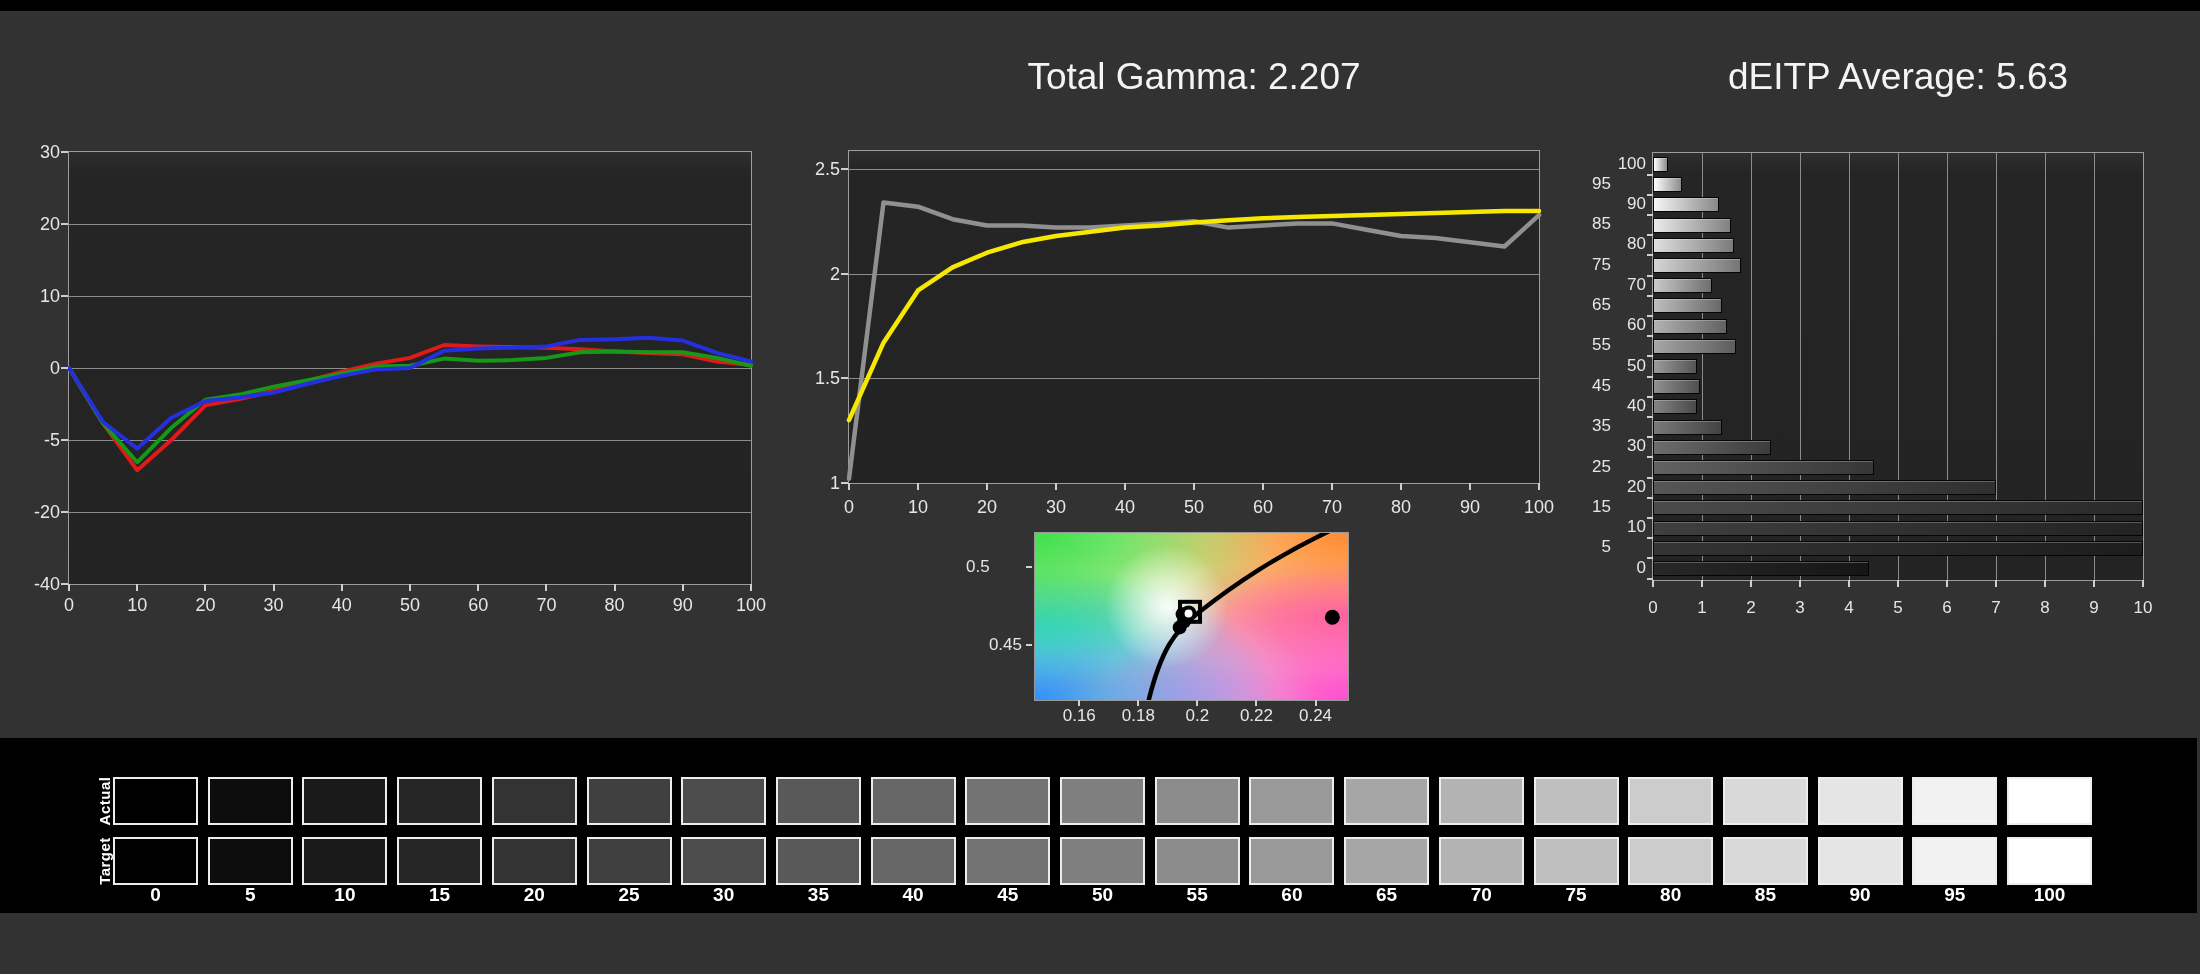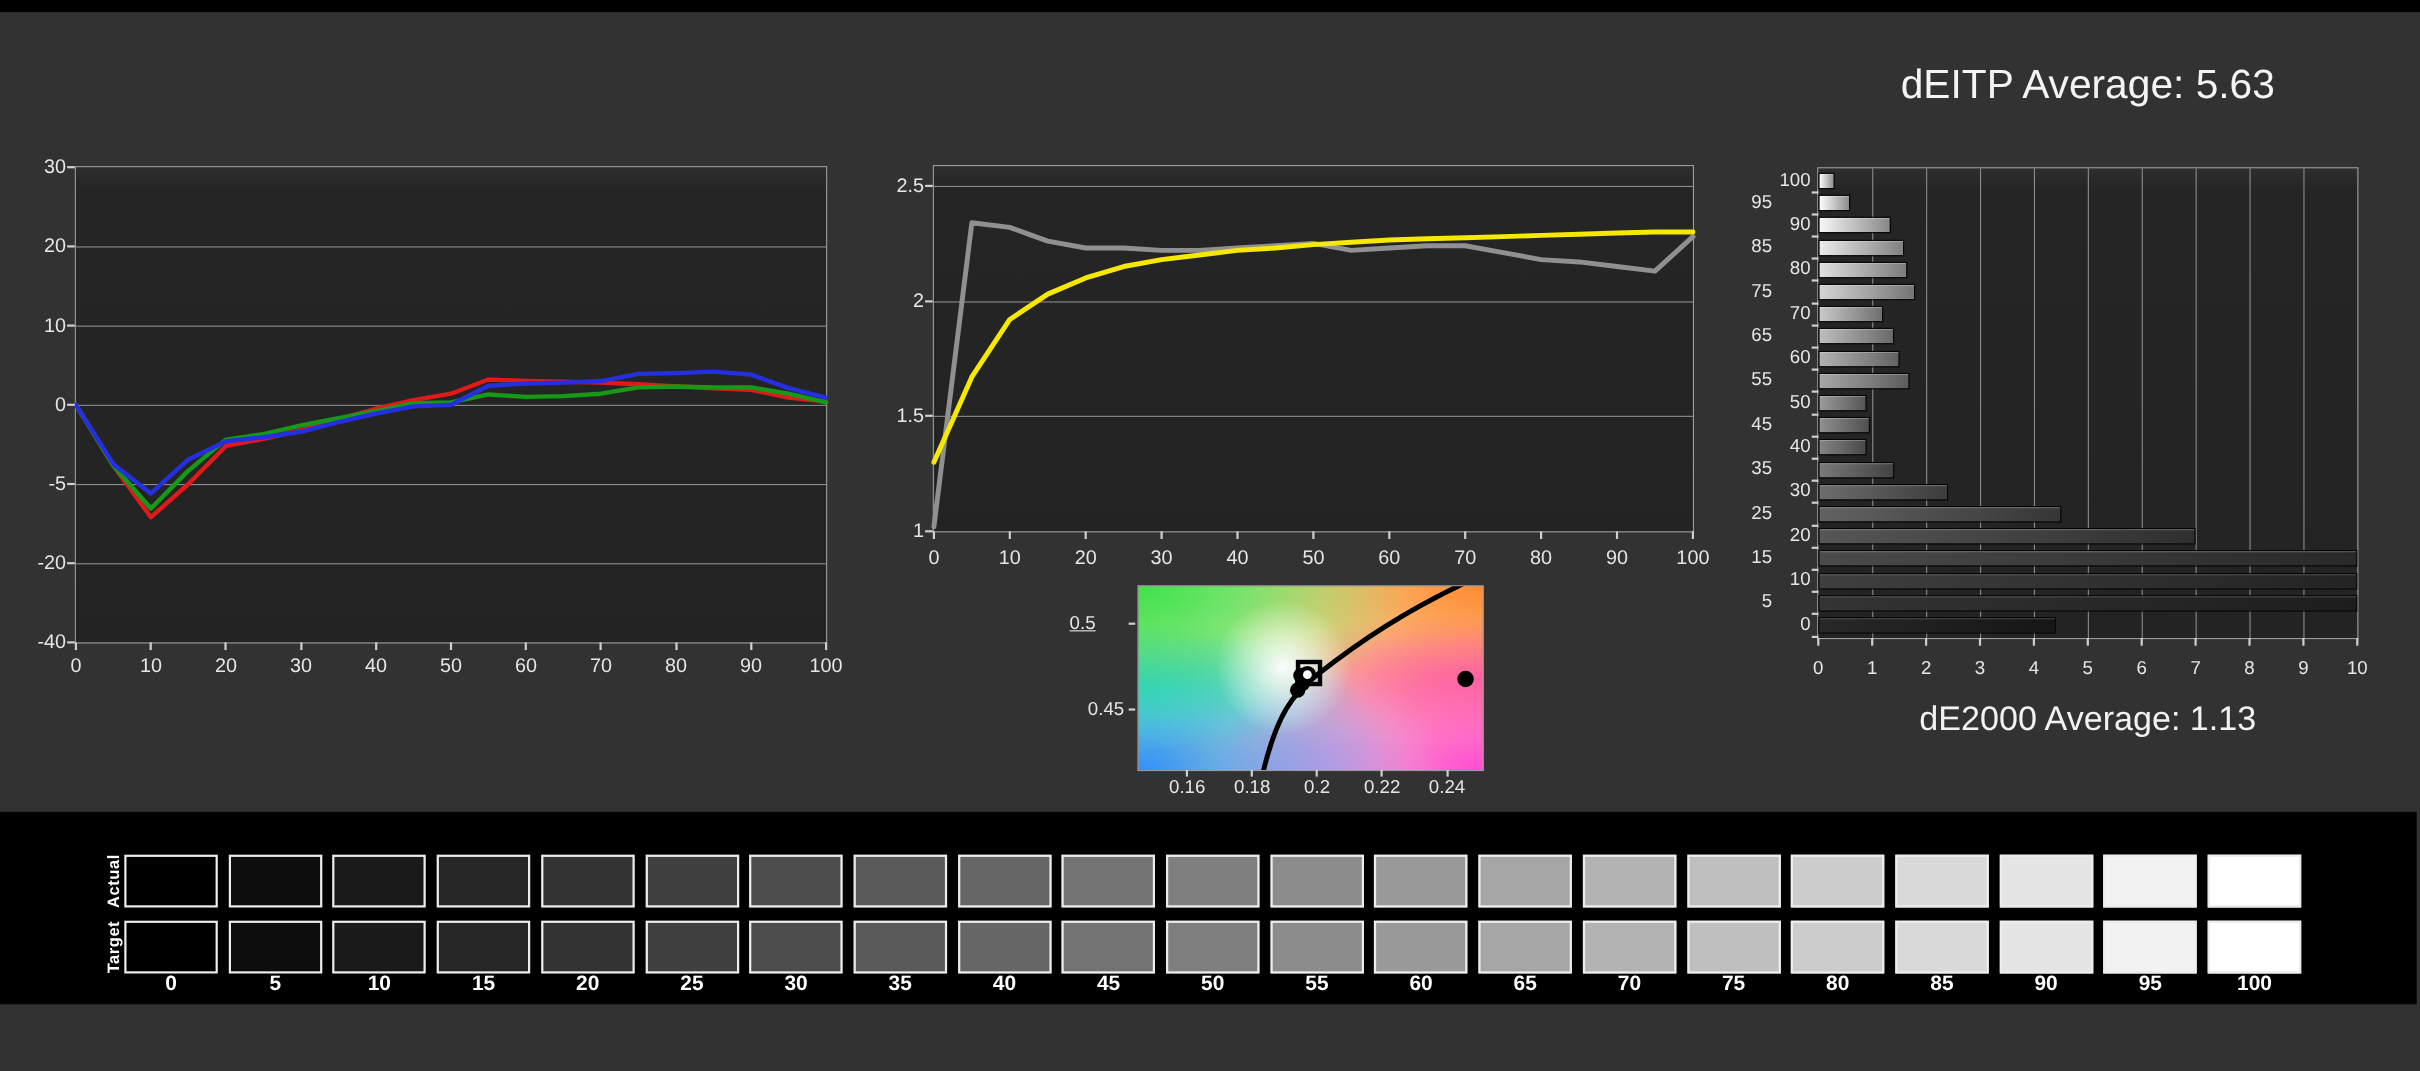--- a/index.html
+++ b/index.html
@@ -89,20 +89,21 @@
       <div class="xlab" style="left:546.4px;top:595px;">70</div>
       <div class="tick-v" style="left:545.4px;top:584px;"></div>
       <div class="xlab" style="left:614.6px;top:595px;">80</div>
       <div class="tick-v" style="left:613.6px;top:584px;"></div>
       <div class="xlab" style="left:682.8000000000001px;top:595px;">90</div>
       <div class="tick-v" style="left:681.8000000000001px;top:584px;"></div>
       <div class="xlab" style="left:751px;top:595px;">100</div>
       <div class="tick-v" style="left:750px;top:584px;"></div>
     </div>
 
+  <div class="chart-title" style="left:849px;top:56px;width:690px;">Total Gamma: 2.207</div>
   <div class="plot" id="gamma-plot" style="left:848px;top:150px;width:690px;height:332px;">
       <div class="gridline-h" style="top:18.00252206809581px;"></div>
       <div class="gridline-h" style="top:122.6683480453972px;"></div>
       <div class="gridline-h" style="top:227.33417402269862px;"></div>
       <svg width="690" height="332">
         <polyline points="0.0,327.8 34.5,51.5 69.0,55.7 103.5,68.2 138.0,74.5 172.5,74.5 207.0,76.6 241.5,76.6 276.0,74.5 310.5,72.4 345.0,70.3 379.5,76.6 414.0,74.5 448.5,72.4 483.0,72.4 517.5,78.7 552.0,85.0 586.5,87.1 621.0,91.3 655.5,95.5 690.0,64.1" fill="none" stroke="#909090" stroke-width="4.5" stroke-linejoin="round" stroke-linecap="round"></polyline>
         <polyline points="0.0,269.2 34.5,191.7 69.0,139.4 103.5,116.4 138.0,101.7 172.5,91.3 207.0,85.0 241.5,80.8 276.0,76.6 310.5,74.5 345.0,71.4 379.5,69.3 414.0,67.2 448.5,66.1 483.0,65.1 517.5,64.1 552.0,63.0 586.5,62.0 621.0,60.9 655.5,59.9 690.0,59.9" fill="none" stroke="#f6e800" stroke-width="4.5" stroke-linejoin="round" stroke-linecap="round"></polyline>
       </svg>
     </div>
   <div id="gamma-axes">
@@ -143,21 +144,21 @@
         <path d="M113,170 C126,116 140,98 163,80 C196,54 242,21 316,-12" fill="none" stroke="#000000" stroke-width="4.5"></path>
         <circle cx="147.6415094339623" cy="81.15887850467294" r="7" fill="#000"></circle>
         <circle cx="149.11792452830193" cy="88.18224299065417" r="7" fill="#000"></circle>
         <circle cx="144.68867924528305" cy="94.42523364485977" r="7" fill="#000"></circle>
         <rect x="145.0235849056604" y="68.81775700934583" width="20" height="20" fill="none" stroke="#000" stroke-width="4"></rect>
         <circle cx="153.5471698113208" cy="80.37850467289724" r="6" fill="#fff" stroke="#000" stroke-width="4"></circle>
         <circle cx="297.35" cy="84.28037383177565" r="7.5" fill="#000"></circle>
       </svg>
     </div>
   <div id="cie-axes">
-      <div class="cie-lab" style="left:940px;top:557.3364485981308px;width:56px;text-align:right;text-decoration:underline;">0.5</div>
+      <div class="cie-lab" style="left:966px;top:557.3364485981308px;width:56px;">0.5</div>
       <div class="tick-h" style="left:1026px;top:566.3364485981308px;width:6px;"></div>
       <div class="cie-lab" style="left:966px;top:635.3738317757009px;width:56px;text-align:right;">0.45</div>
       <div class="tick-h" style="left:1026px;top:644.3738317757009px;width:6px;"></div>
       <div class="cie-lab" style="left:1051.2924528301887px;top:706px;width:56px;text-align:center;">0.16</div>
       <div class="tick-v" style="left:1078.2924528301887px;top:700px;height:6px;"></div>
       <div class="cie-lab" style="left:1110.3490566037735px;top:706px;width:56px;text-align:center;">0.18</div>
       <div class="tick-v" style="left:1137.3490566037735px;top:700px;height:6px;"></div>
       <div class="cie-lab" style="left:1169.4056603773586px;top:706px;width:56px;text-align:center;">0.2</div>
       <div class="tick-v" style="left:1196.4056603773586px;top:700px;height:6px;"></div>
       <div class="cie-lab" style="left:1228.4622641509434px;top:706px;width:56px;text-align:center;">0.22</div>
@@ -258,21 +259,20 @@
       <div class="tick-v" style="left:1946px;top:580px;"></div>
       <div class="xlab" style="left:1996px;top:598px;font-size:17px;">7</div>
       <div class="tick-v" style="left:1995px;top:580px;"></div>
       <div class="xlab" style="left:2045px;top:598px;font-size:17px;">8</div>
       <div class="tick-v" style="left:2044px;top:580px;"></div>
       <div class="xlab" style="left:2094px;top:598px;font-size:17px;">9</div>
       <div class="tick-v" style="left:2093px;top:580px;"></div>
       <div class="xlab" style="left:2143px;top:598px;font-size:17px;">10</div>
       <div class="tick-v" style="left:2142px;top:580px;"></div>
     </div>
-  <div class="footer-text" style="left:1653px;top:636px;width:490px;">dE2000 Average: 1.13</div>
 
   <div class="strip" id="strip" style="left:0;top:738px;width:2197px;height:175px;">
       <div class="row-lab" style="left:104px;top:63px;">Actual</div>
       <div class="row-lab" style="left:104px;top:123px;">Target</div>
       <div class="patch" style="left:113px;top:39px;width:81px;height:44px;background:rgb(0,0,0);"></div>
       <div class="patch" style="left:113px;top:99px;width:81px;height:44px;background:rgb(0,0,0);"></div>
       <div class="patch-lab" style="left:155.5px;top:146px;">0</div>
       <div class="patch" style="left:207.7px;top:39px;width:81px;height:44px;background:rgb(13,13,13);"></div>
       <div class="patch" style="left:207.7px;top:99px;width:81px;height:44px;background:rgb(13,13,13);"></div>
       <div class="patch-lab" style="left:250.2px;top:146px;">5</div>

